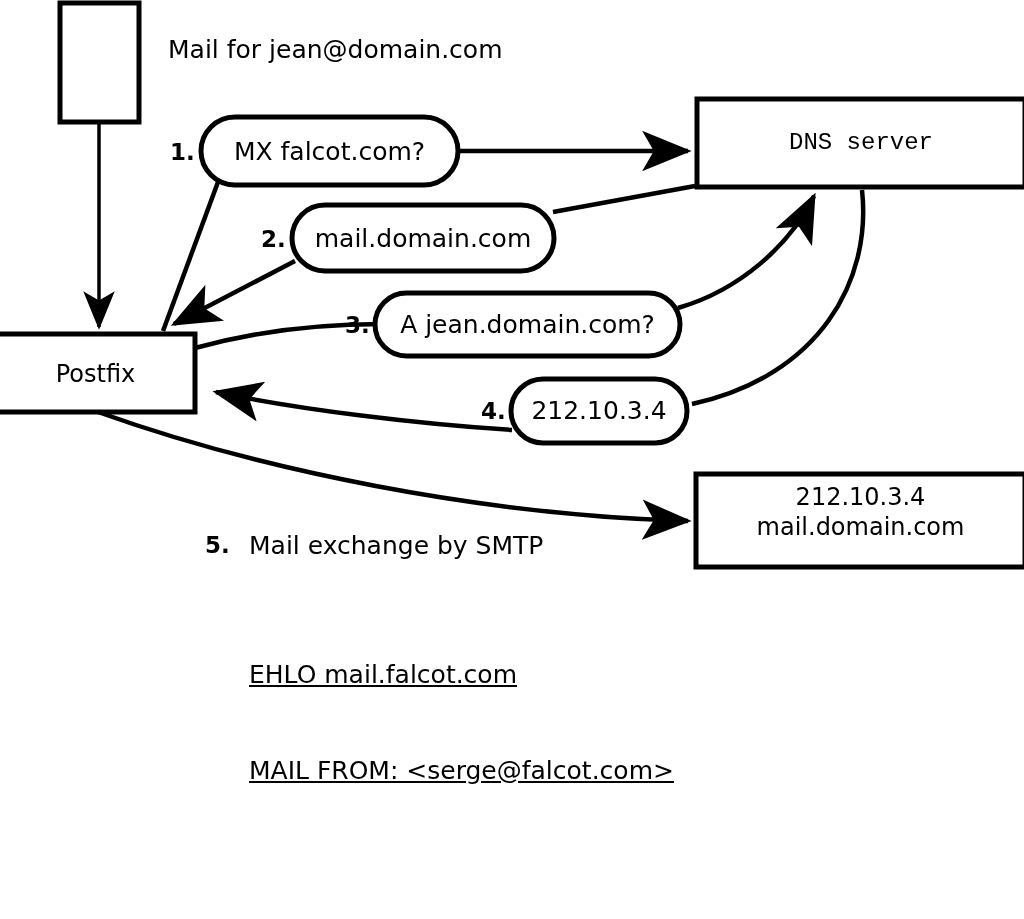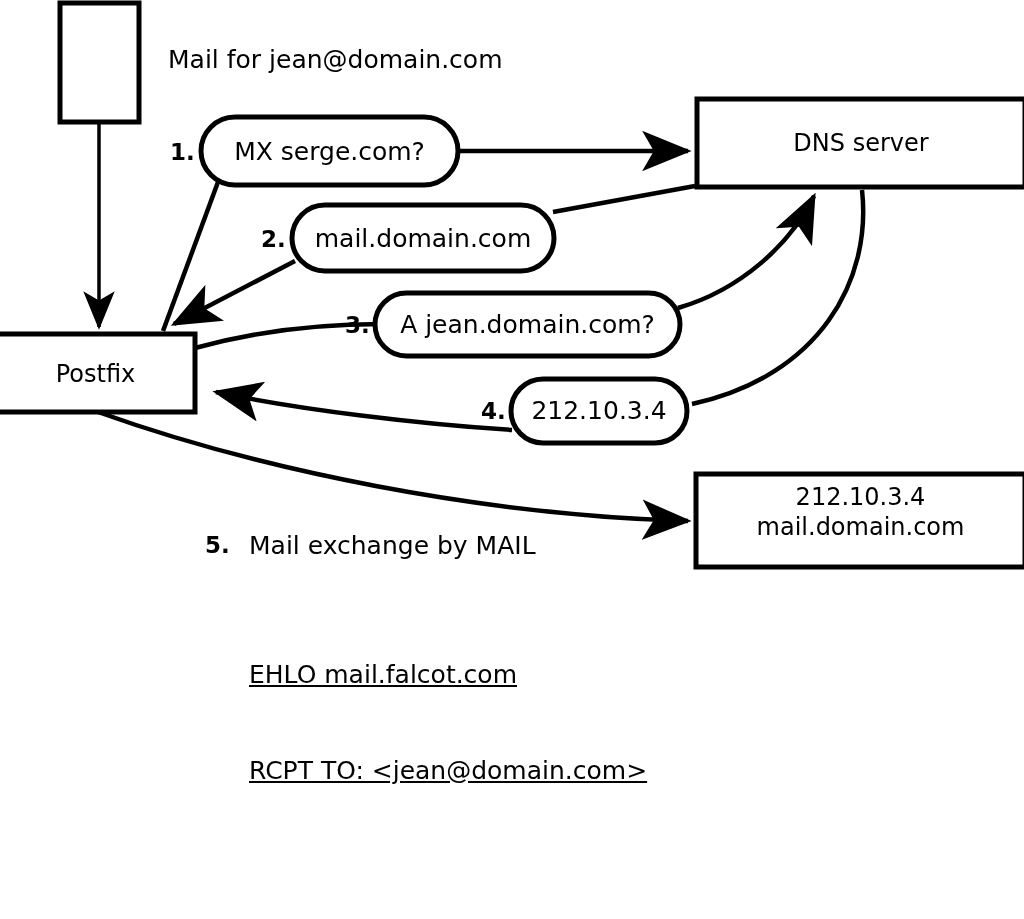--- a/index.html
+++ b/index.html
@@ -131,47 +131,47 @@
 
     <rect class="pill-rect" x="201" y="117" width="257" height="68" rx="34" ry="34"></rect>
 
     <rect class="pill-rect" x="292" y="205" width="262" height="66" rx="33" ry="33"></rect>
 
     <rect class="pill-rect" x="375" y="293" width="305" height="63" rx="31.5" ry="31.5"></rect>
 
     <rect class="pill-rect" x="511" y="379" width="176" height="64" rx="32" ry="32"></rect>
   </svg>
 
-  <div class="txt title-text" style="left:168px; top:45px;">Mail for jean@domain.com</div>
+  <div class="txt title-text" style="left:168px; top:35px;">Mail for jean@domain.com</div>
 
   <div class="txt node-label" style="left:-4px; top:360px; width:199px;">Postfix</div>
 
-  <div class="txt node-label" style="left:697px; top:129px; width:328px;">DNS server</div>
+  <div class="txt node-label" style="left:697px; top:129px; width:328px;font-family:Liberation Mono, monospace;">DNS server</div>
 
   <div class="txt node-label" style="left:696px; top:483px; width:329px;">212.10.3.4</div>
   <div class="txt node-label" style="left:696px; top:513px; width:329px;">mail.domain.com</div>
 
   <div class="txt step-num" style="left:170px; top:139px;">1.</div>
-  <div class="txt pill-label" style="left:201px; top:138px; width:257px;">MX serge.com?</div>
+  <div class="txt pill-label" style="left:201px; top:138px; width:257px;">MX falcot.com?</div>
 
   <div class="txt step-num" style="left:261px; top:226px;">2.</div>
   <div class="txt pill-label" style="left:292px; top:225px; width:262px;">mail.domain.com</div>
 
   <div class="txt step-num" style="left:345px; top:312px;">3.</div>
   <div class="txt pill-label" style="left:375px; top:311px; width:305px;">A jean.domain.com?</div>
 
   <div class="txt step-num" style="left:481px; top:398px;">4.</div>
   <div class="txt pill-label" style="left:511px; top:397px; width:176px;">212.10.3.4</div>
 
   <div class="txt step-num" style="left:205px; top:532px;">5.</div>
-  <div class="txt step5-text" style="left:249px; top:531px;">Mail exchange by MAIL</div>
+  <div class="txt step5-text" style="left:249px; top:531px;">Mail exchange by SMTP</div>
 
   <div class="smtp-block">
     <div class="smtp-line">EHLO mail.falcot.com</div>
-    <div class="smtp-line">RCPT TO: &lt;jean@domain.com&gt;</div>
+    <div class="smtp-line">MAIL FROM: &lt;serge@falcot.com&gt;</div>
     
     
     
     
     
     
     
   </div>
 
 </div>

